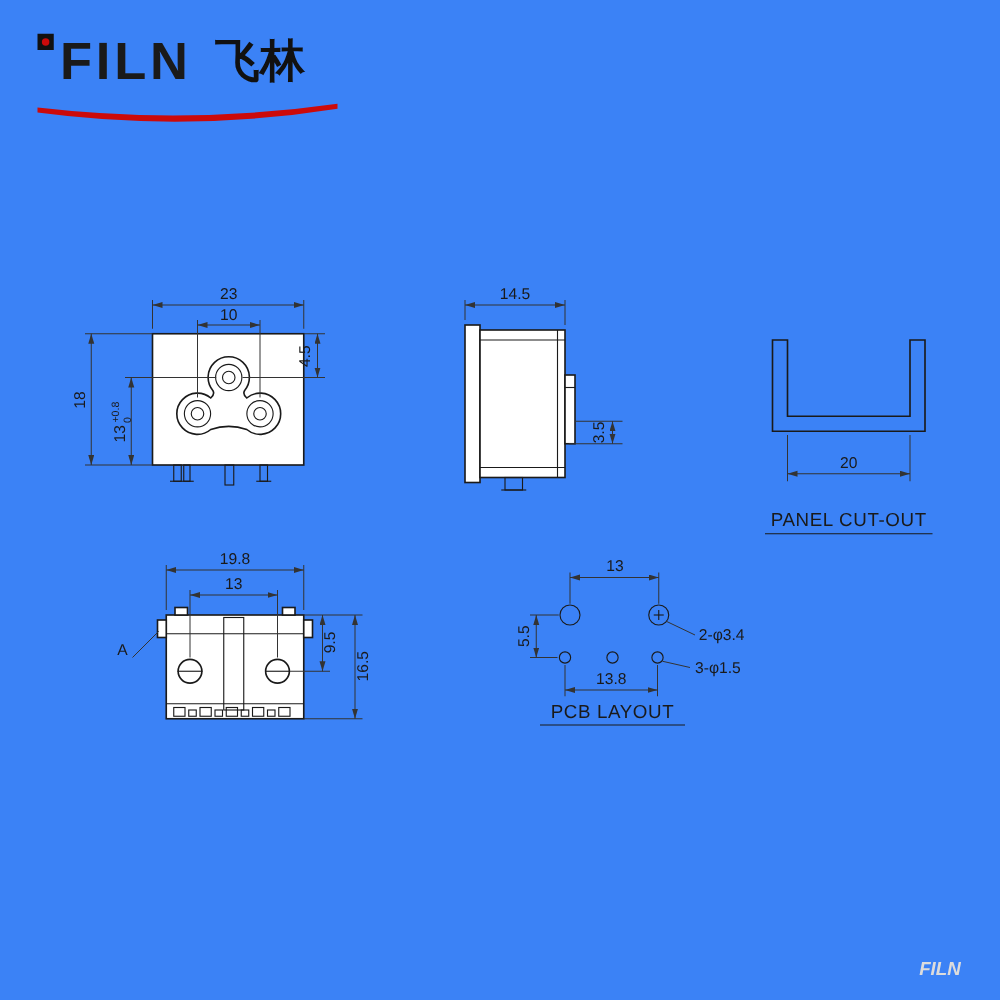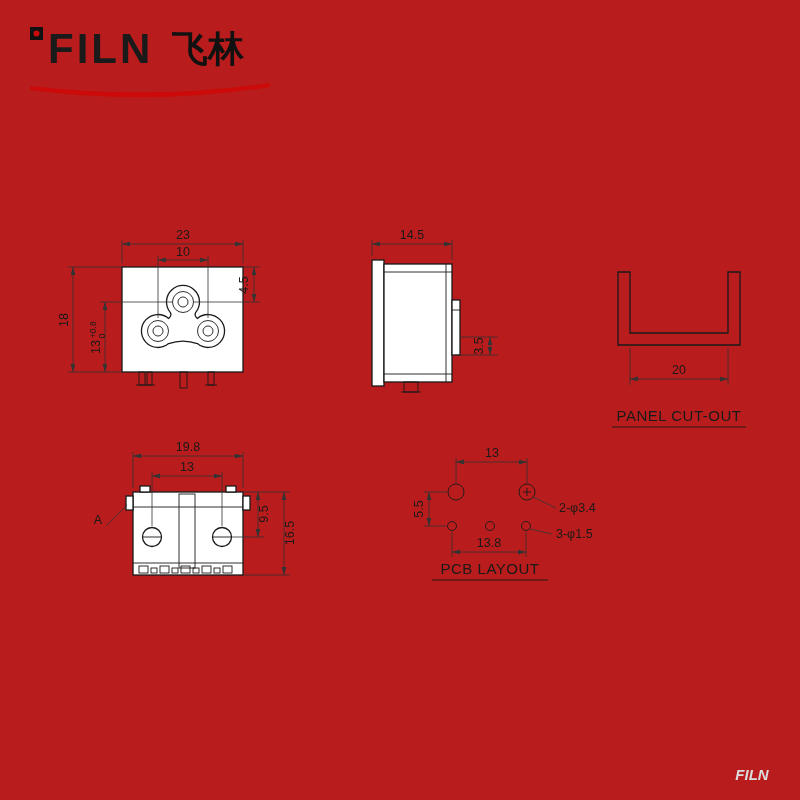--- a/index.html
+++ b/index.html
@@ -1,16 +1,16 @@
 <!DOCTYPE html>
 <html><head>
 <meta charset="utf-8">
 <style>
   html,body{margin:0;padding:0;background:#ffffff;}
-  .canvas{position:relative;width:800px;height:800px;background:#b91c1c;overflow:hidden;}
+  .canvas{position:relative;width:800px;height:800px;background:#3b82f6;overflow:hidden;}
   svg{display:block;}
   text{font-family:"Liberation Sans",sans-serif;font-size:12.5px;fill:#1a1a1a;}
   .mid{text-anchor:middle;}
   .ttl{font-size:15px;letter-spacing:.5px;}
   .brand{font-size:42px;font-weight:bold;letter-spacing:3px;}
   .brandcn{font-size:36px;font-weight:bold;fill:#111;}
   .wm{font-size:15px;font-weight:bold;font-style:italic;fill:#dcdcdc;text-anchor:middle;}
   .outf{fill:#ffffff;stroke:#1a1a1a;stroke-width:1.3;stroke-linejoin:miter;}
   .out{fill:none;stroke:#1a1a1a;stroke-width:1.3;stroke-linejoin:miter;}
   .thin{fill:none;stroke:#1a1a1a;stroke-width:.9;}

